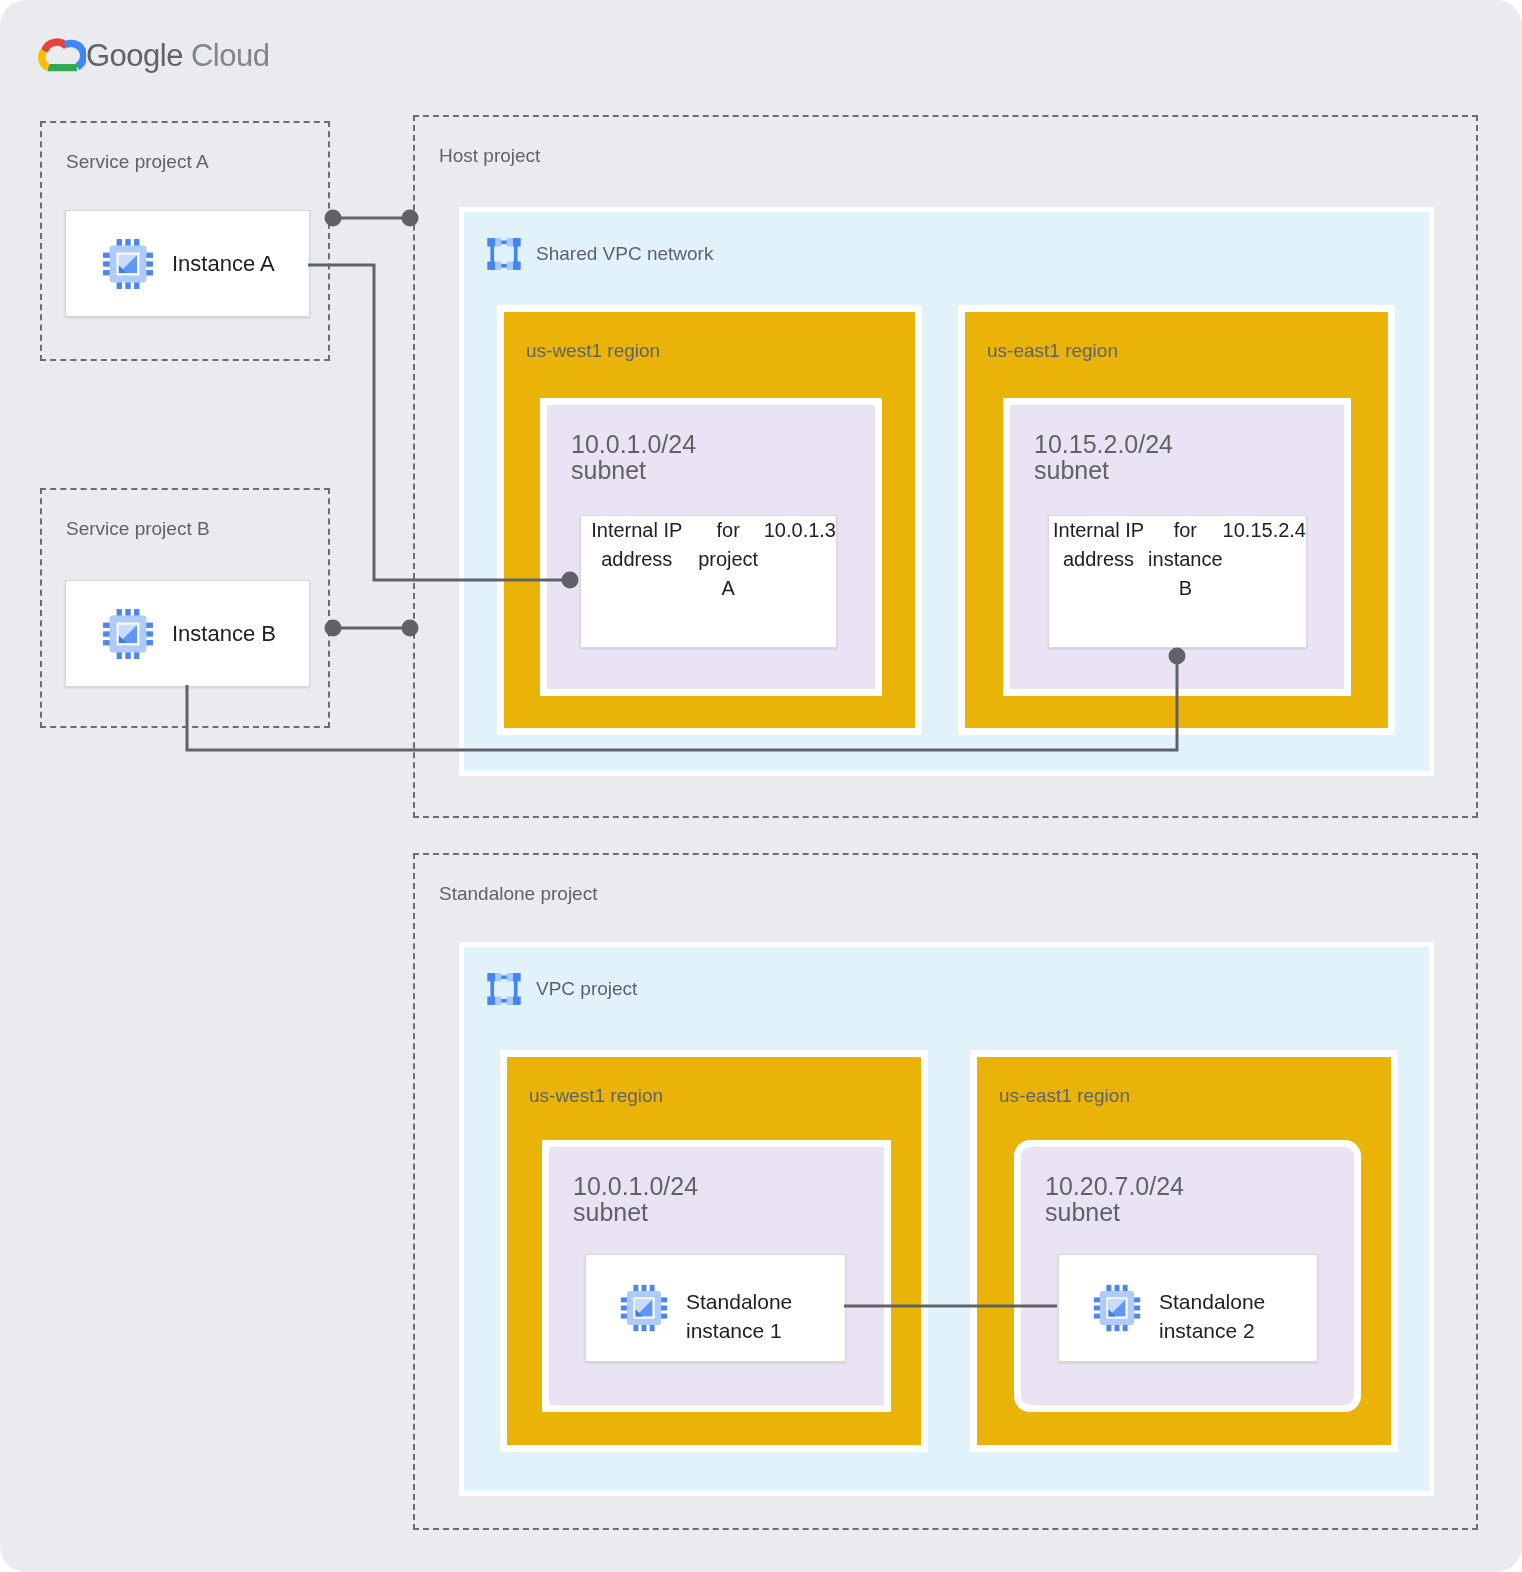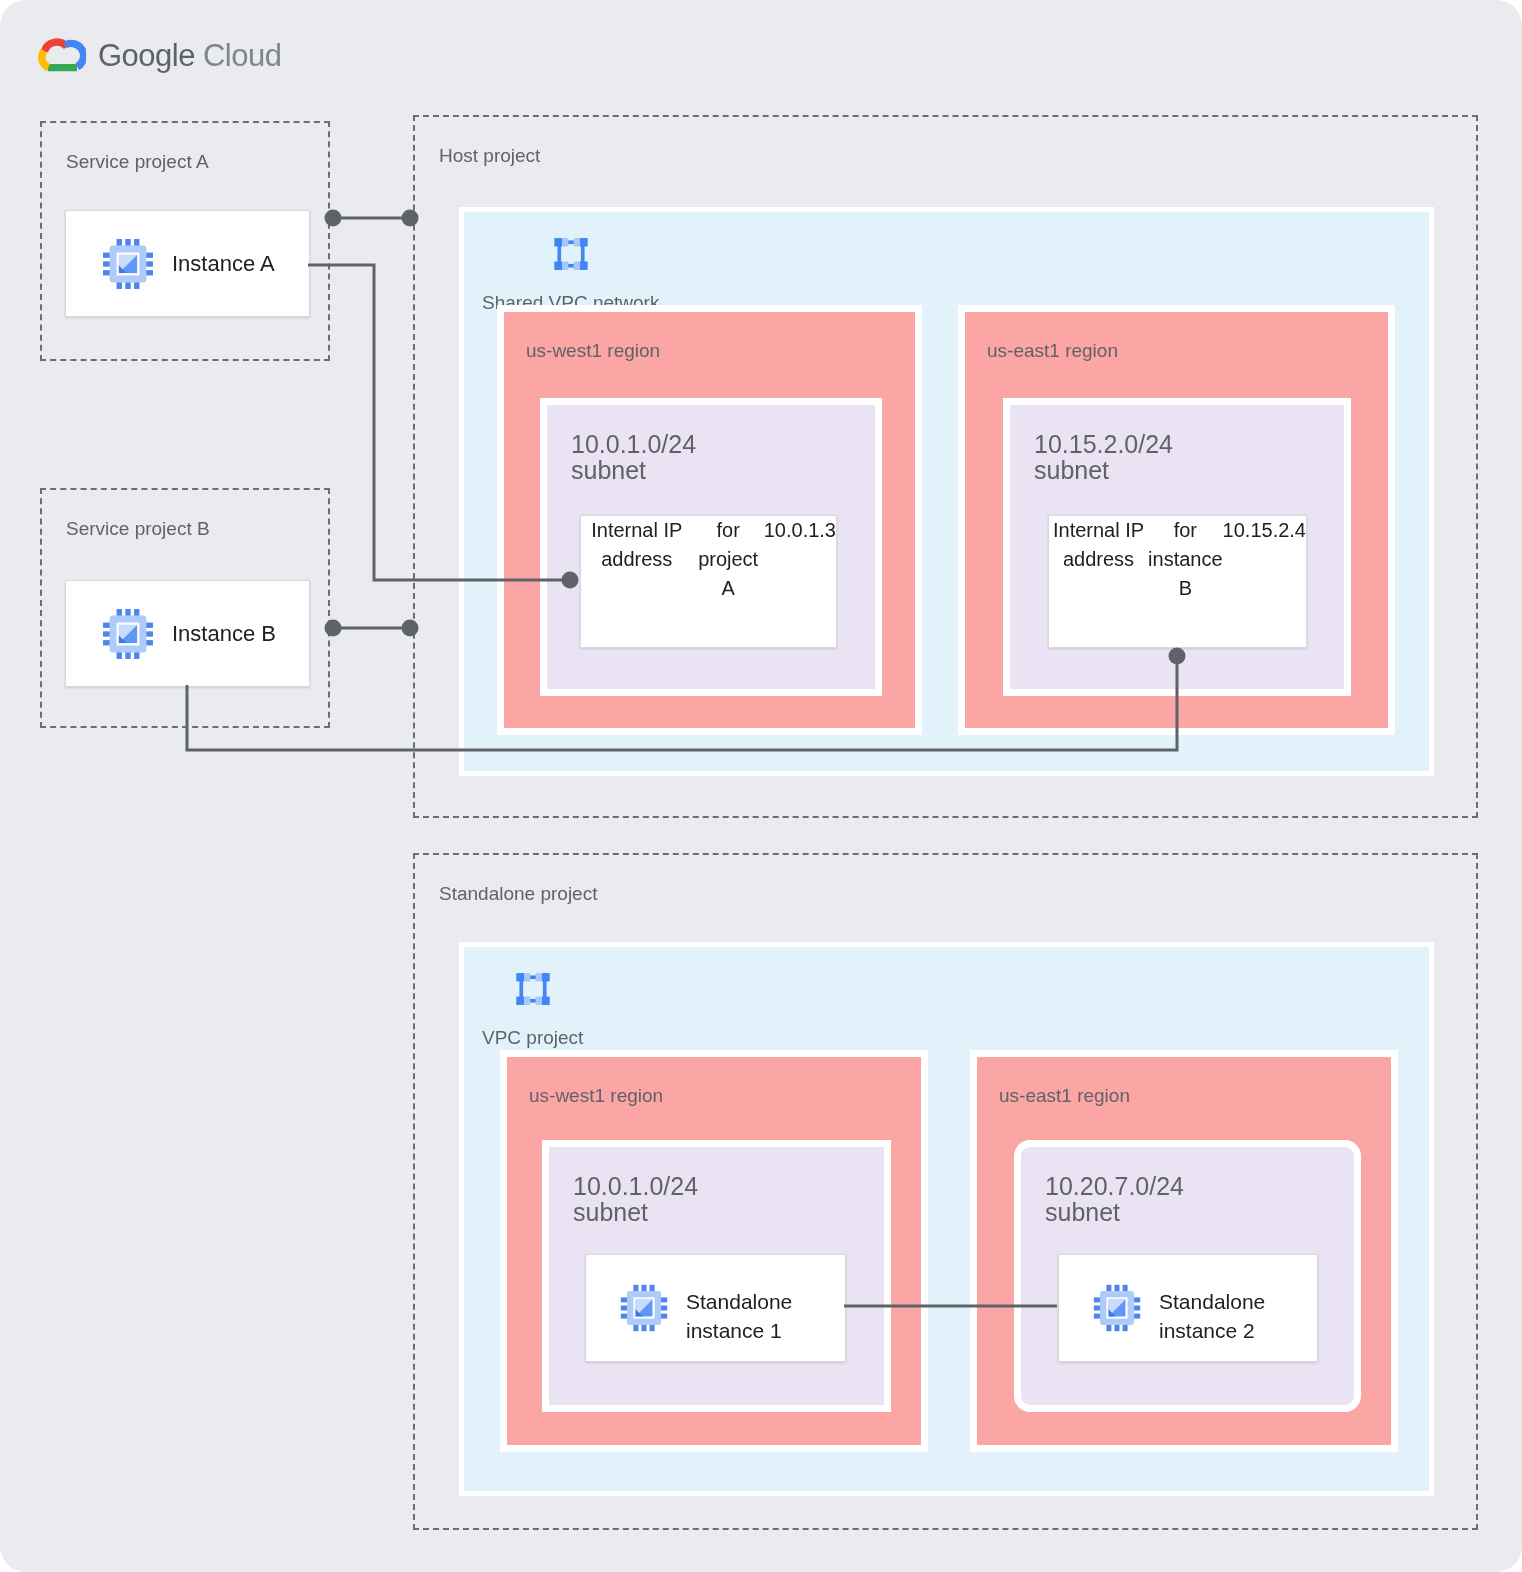--- a/index.html
+++ b/index.html
@@ -9,38 +9,38 @@
   .canvas {
     position: relative;
     width: 1522px;
     height: 1572px;
     background: #e9ebee;
     border-radius: 26px;
     overflow: hidden;
   }
 
   
-  .logo { position: absolute; left: 32px; top: 34px; display: flex; align-items: center; gap: 12px; }
+  .logo { position: absolute; left: 32px; top: 34px; display: flex; align-items: center; }
   .logo-text { font-size: 31px; letter-spacing: -0.5px; white-space: nowrap; }
   .logo-text .g-word { color: #5f6368; font-weight: 500; }
   .logo-text .c-word { color: #80868b; font-weight: 400; margin-left: 8px; }
 
   
   .dashed-box { position: absolute; border: 2px dashed #6a6e72; }
   .project-label { position: absolute; left: 24px; top: 28px; font-size: 19px; color: #5f6368; }
 
   
   .blue-box   { position: absolute; background: #e2f2fb; border: 5px solid #ffffff; }
-  .green-box  { position: absolute; background: #fca5a5; border: 7px solid #ffffff; }
+  .green-box  { position: absolute; background: #eab308; border: 7px solid #ffffff; }
   .purple-box { position: absolute; background: #eae3f3; border: 7px solid #ffffff; }
   .region-label { position: absolute; left: 22px; top: 28px; font-size: 19px; color: #5f6368; }
   .subnet-label { position: absolute; left: 24px; top: 26px; font-size: 25px; color: #5f6368; line-height: 26px; }
 
   
-  .net-header { position: absolute; left: 18px; top: 20px; display: flex; align-items: center; gap: 16px; flex-direction: column; }
+  .net-header { position: absolute; left: 18px; top: 20px; display: flex; align-items: center; gap: 10px; }
   .net-header .net-label { font-size: 19px; color: #5f6368; }
 
   
   .card {
     position: absolute;
     background: #ffffff;
     border: 1px solid #d7d9dc;
     box-shadow: 0 1px 2px rgba(60,64,67,0.18);
   }
   .instance-card { display: flex; align-items: center; padding-left: 34px; gap: 16px; }

